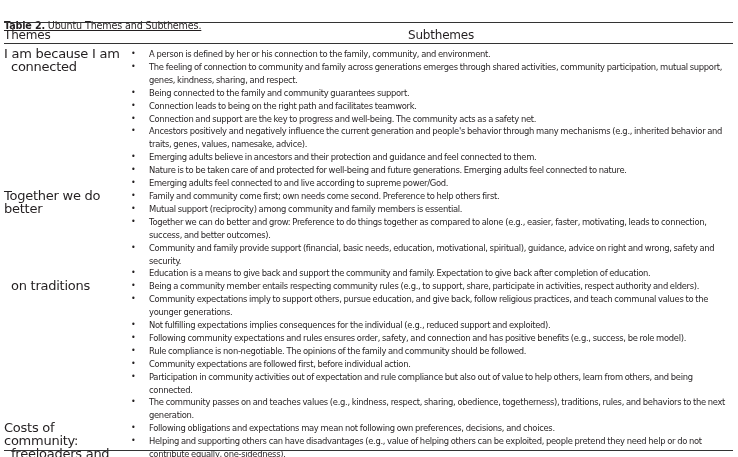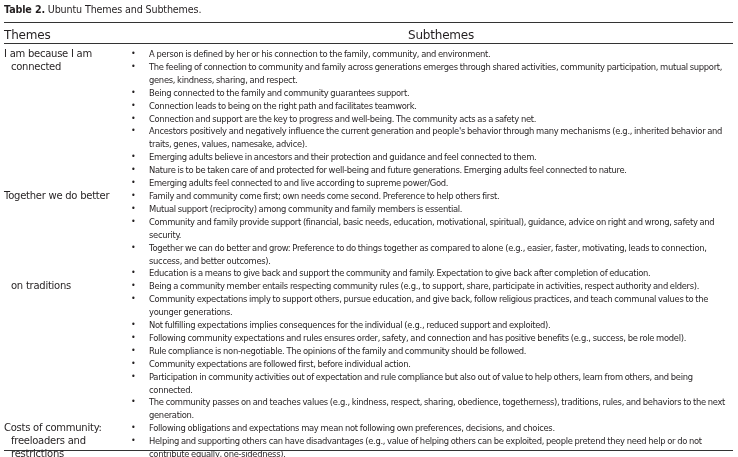--- a/index.html
+++ b/index.html
@@ -1,24 +1,24 @@
 <!DOCTYPE html>
 <html><head>
 <meta charset="utf-8">
 <style>
   html, body { margin:0; padding:0; background:#fff; }
   body { width:738px; height:457px; overflow:hidden; position:relative;
          font-family:"DejaVu Sans", sans-serif; color:#231f20; }
-  .caption { position:absolute; left:4px; top:4px; font-size:9.6px; letter-spacing:-0.15px; }
+  .caption { position:absolute; left:4px; top:20px; font-size:9.6px; letter-spacing:-0.15px;text-decoration:underline; }
   .caption b { font-weight:bold; }
   .rule { position:absolute; left:4px; width:729px; height:1px; background:#333; }
   .hdr { position:absolute; top:28px; font-size:12px; letter-spacing:-0.2px; }
   .tbl { position:absolute; left:4px; top:48px; width:729px; }
   .row { display:flex; }
-  .theme { width:118px; font-size:10px; line-height:12.9px; letter-spacing:-0.25px; flex:none; }
+  .theme { width:118px; font-size:13px; line-height:12.9px; letter-spacing:-0.25px; flex:none; }
   .theme span { display:block; }
   .theme .cont { padding-left:7px; }
   ul { margin:0; padding:0; list-style:none; flex:1; }
   li { position:relative; padding-left:27px; font-size:8.4px; line-height:12.9px; letter-spacing:-0.3px; word-spacing:-0.4px; }
   li::before { content:"\2022"; position:absolute; left:9px; top:0; font-size:8px; }
 </style>
 </head>
 <body>
 
 <div class="caption">
@@ -49,22 +49,22 @@
         <li>Emerging adults feel connected to and live according to supreme power/God.</li>
       </ul>
     </div>
     <div class="row">
       <div class="theme">
         <span>Together we do better</span>
       </div>
       <ul>
         <li>Family and community come first; own needs come second. Preference to help others first.</li>
         <li>Mutual support (reciprocity) among community and family members is essential.</li>
+        <li>Together we can do better and grow: Preference to do things together as compared to alone (e.g., easier, faster, motivating, leads to connection, success, and better outcomes).</li>
         <li>Community and family provide support (financial, basic needs, education, motivational, spiritual), guidance, advice on right and wrong, safety and security.</li>
-        <li>Together we can do better and grow: Preference to do things together as compared to alone (e.g., easier, faster, motivating, leads to connection, success, and better outcomes).</li>
         <li>Education is a means to give back and support the community and family. Expectation to give back after completion of education.</li>
       </ul>
     </div>
     <div class="row">
       <div class="theme">
         <span class="cont">on traditions</span>
       </div>
       <ul>
         <li>Being a community member entails respecting community rules (e.g., to support, share, participate in activities, respect authority and elders).</li>
         <li>Community expectations imply to support others, pursue education, and give back, follow religious practices, and teach communal values to the younger generations.</li>

